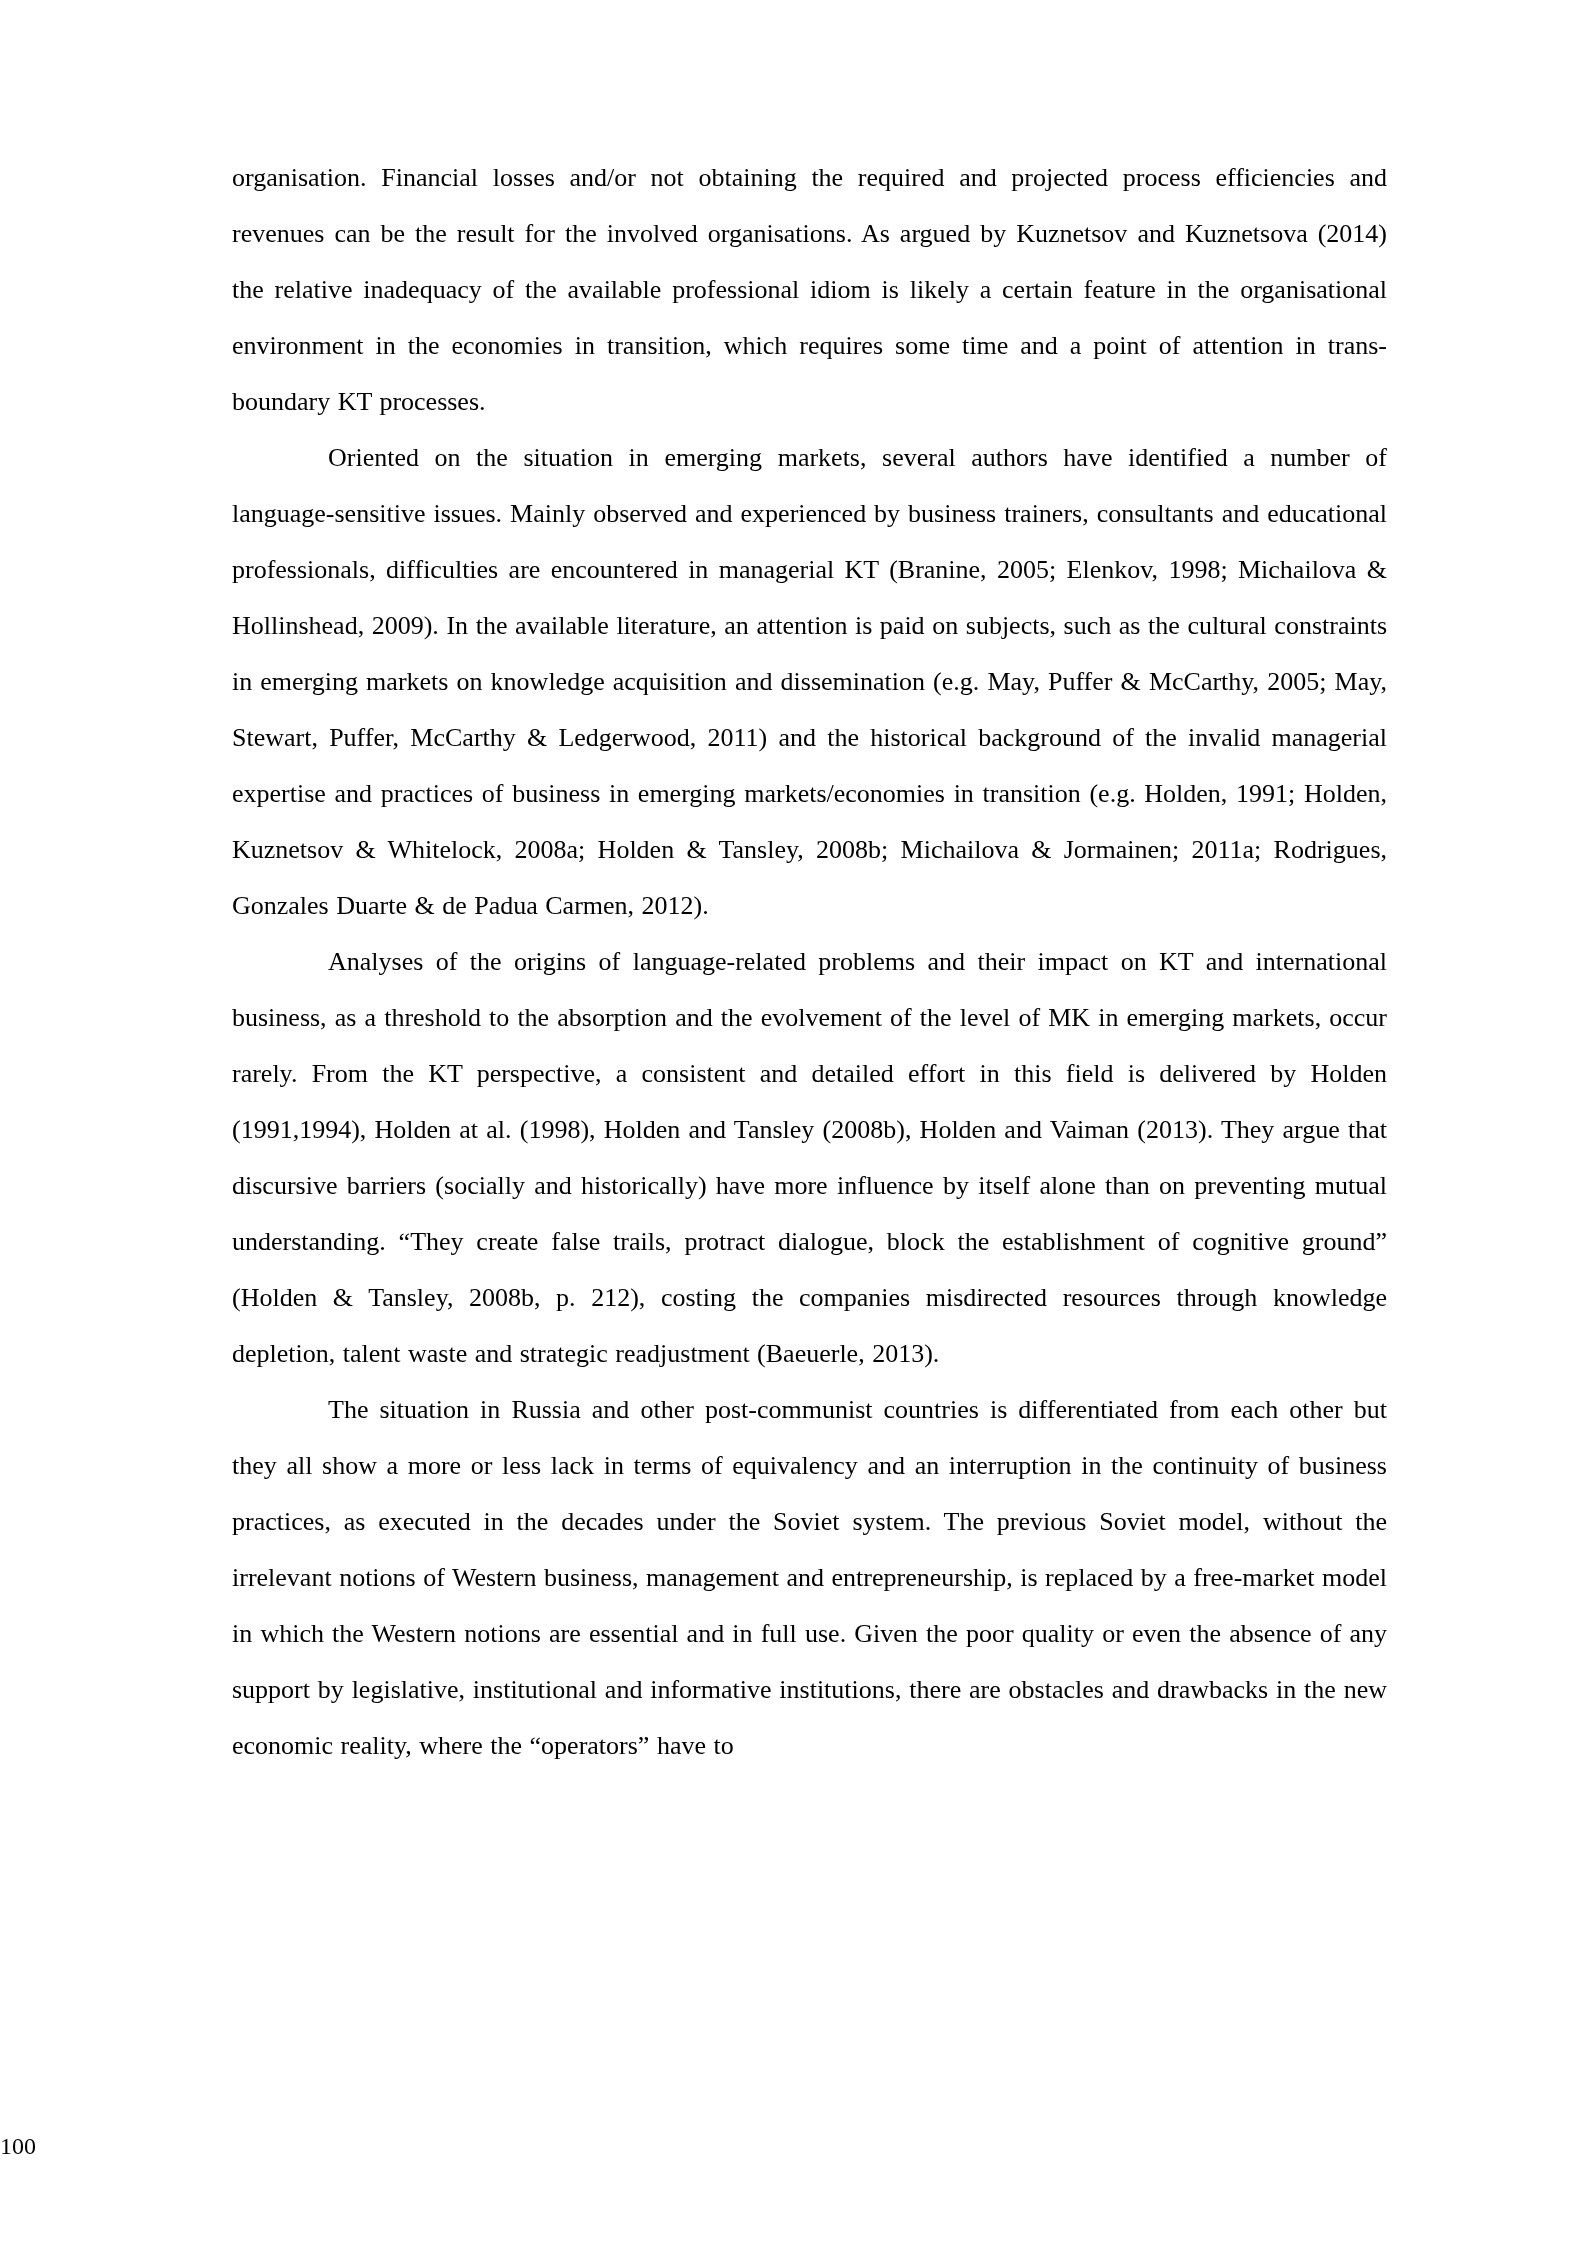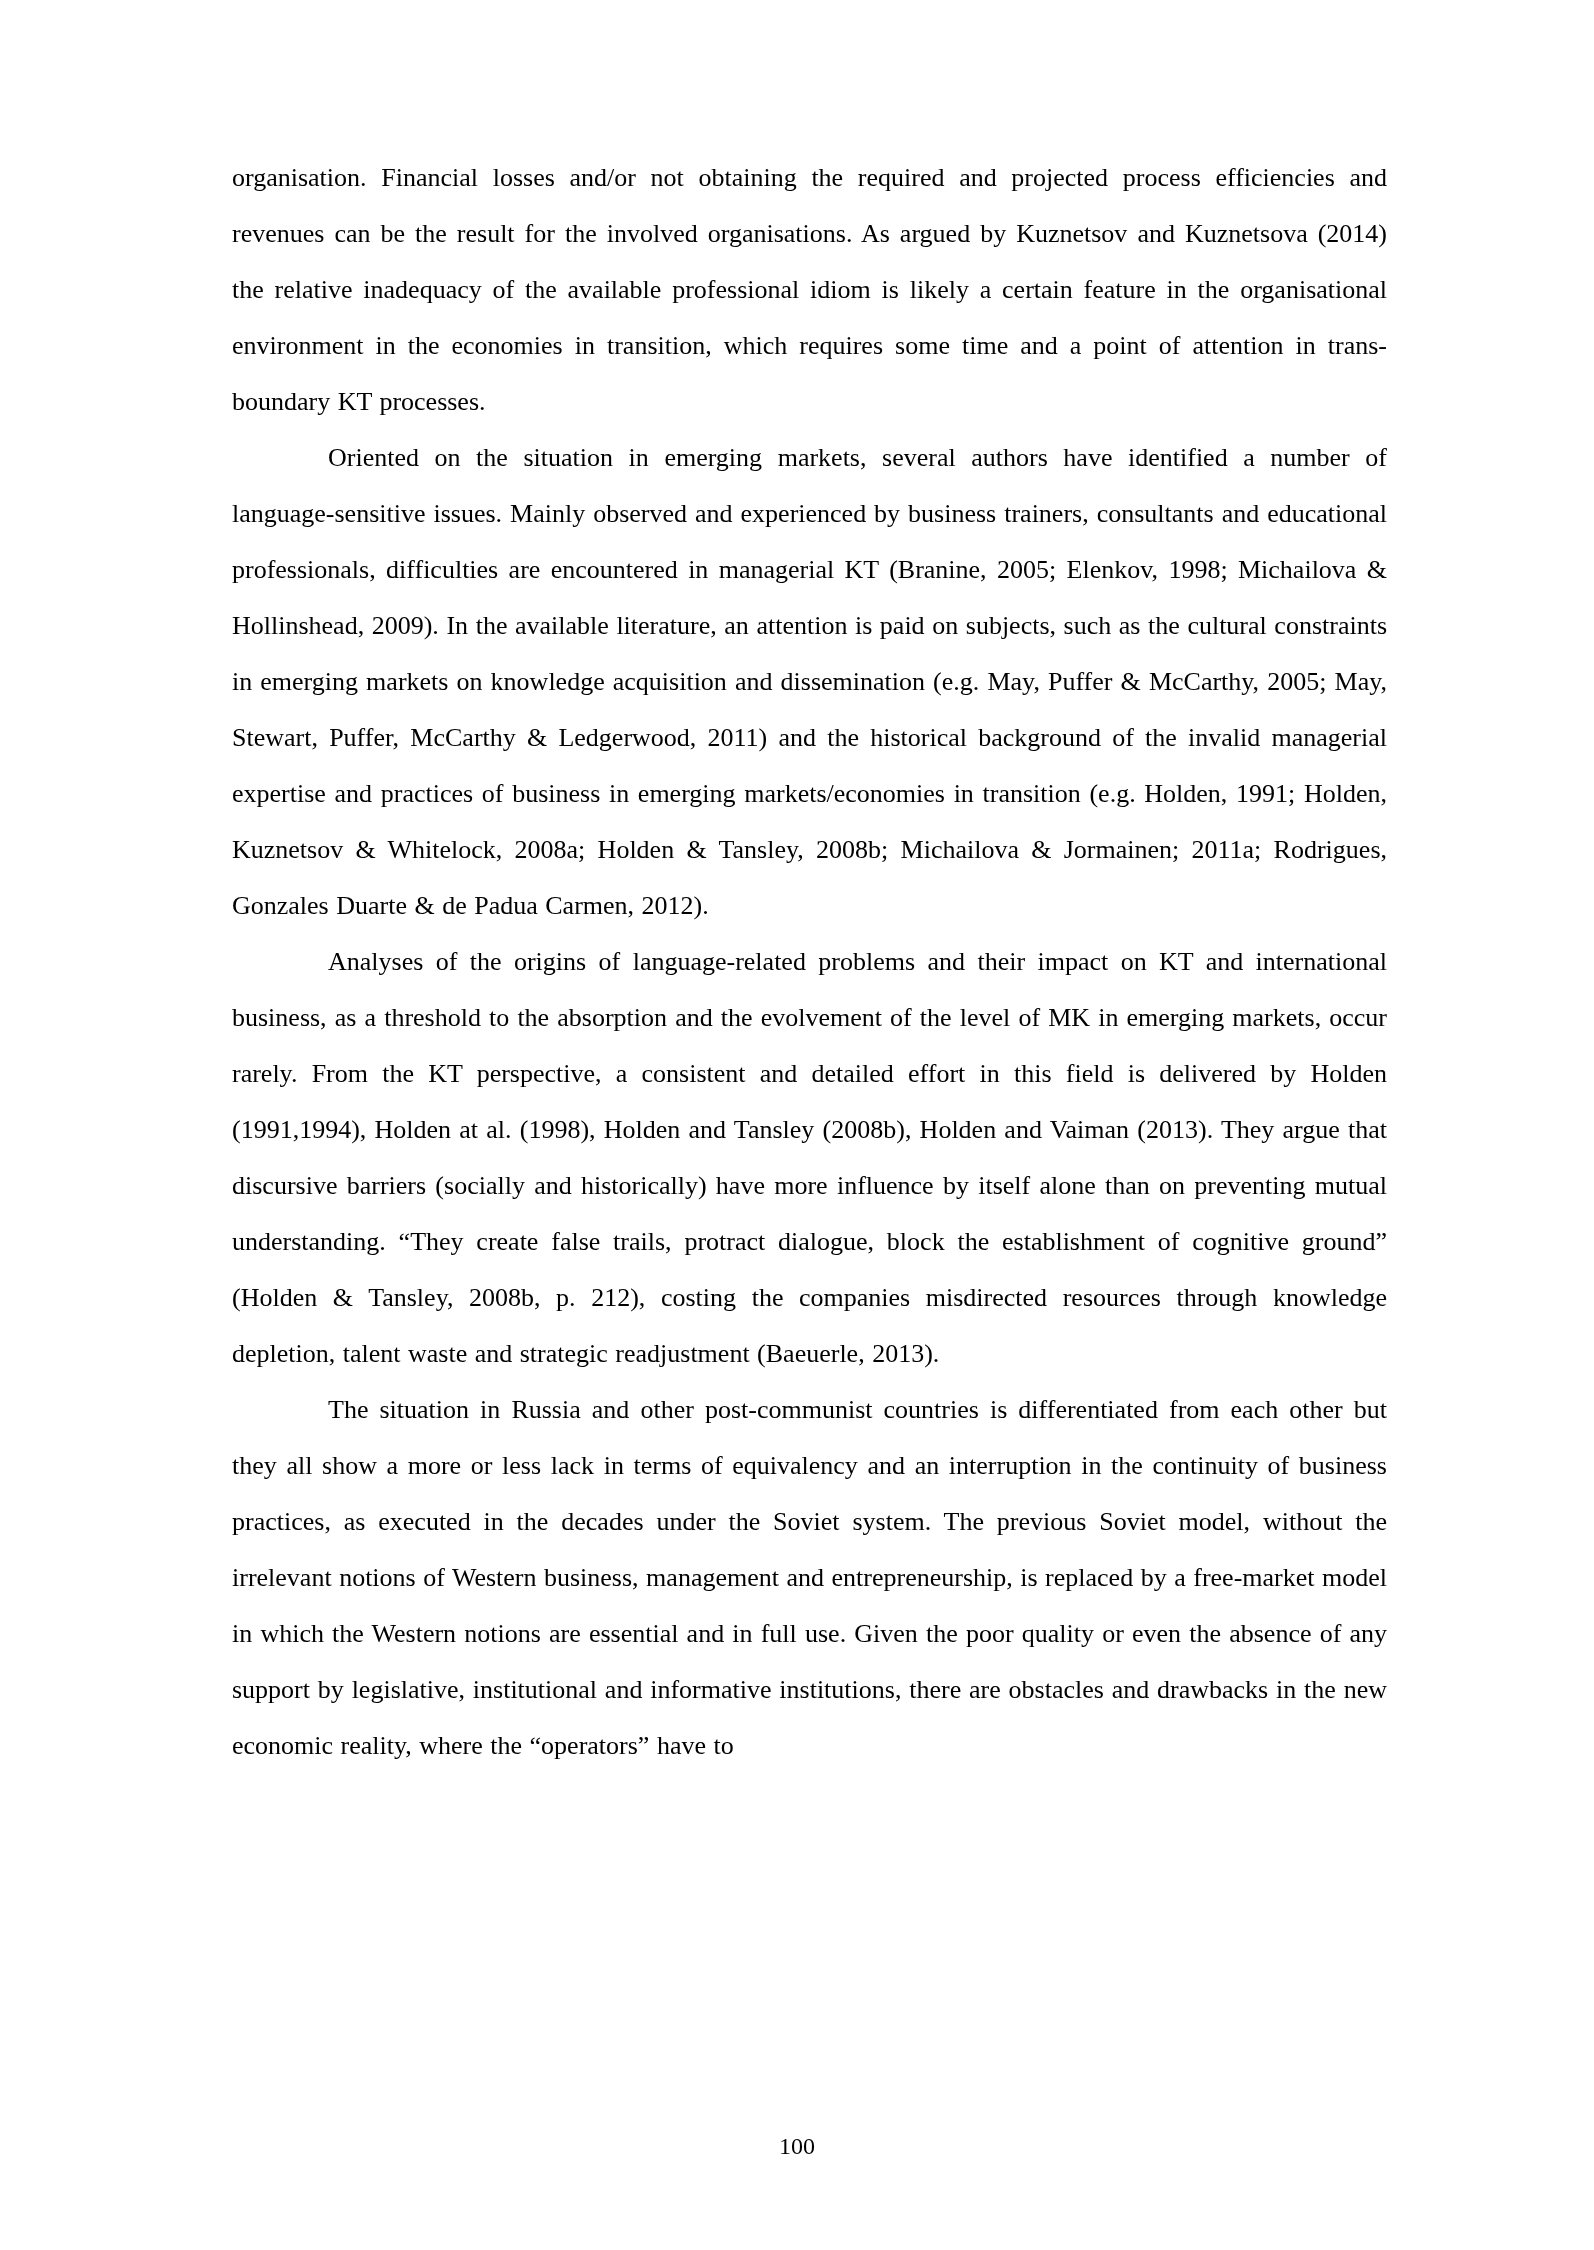--- a/index.html
+++ b/index.html
@@ -26,21 +26,20 @@
     word-spacing: 1px;
   }
   .body-text p.indent {
     text-indent: 96px;
   }
   .page-number {
     position: absolute;
     bottom: 62px;
     left: 0;
     width: 100%;
-    text-align: center;
     font-size: 24px;
     line-height: 1;
     color: #000000;
   }
 </style>
 </head>
 <body>
 
 <div class="page">
   <div class="body-text">

